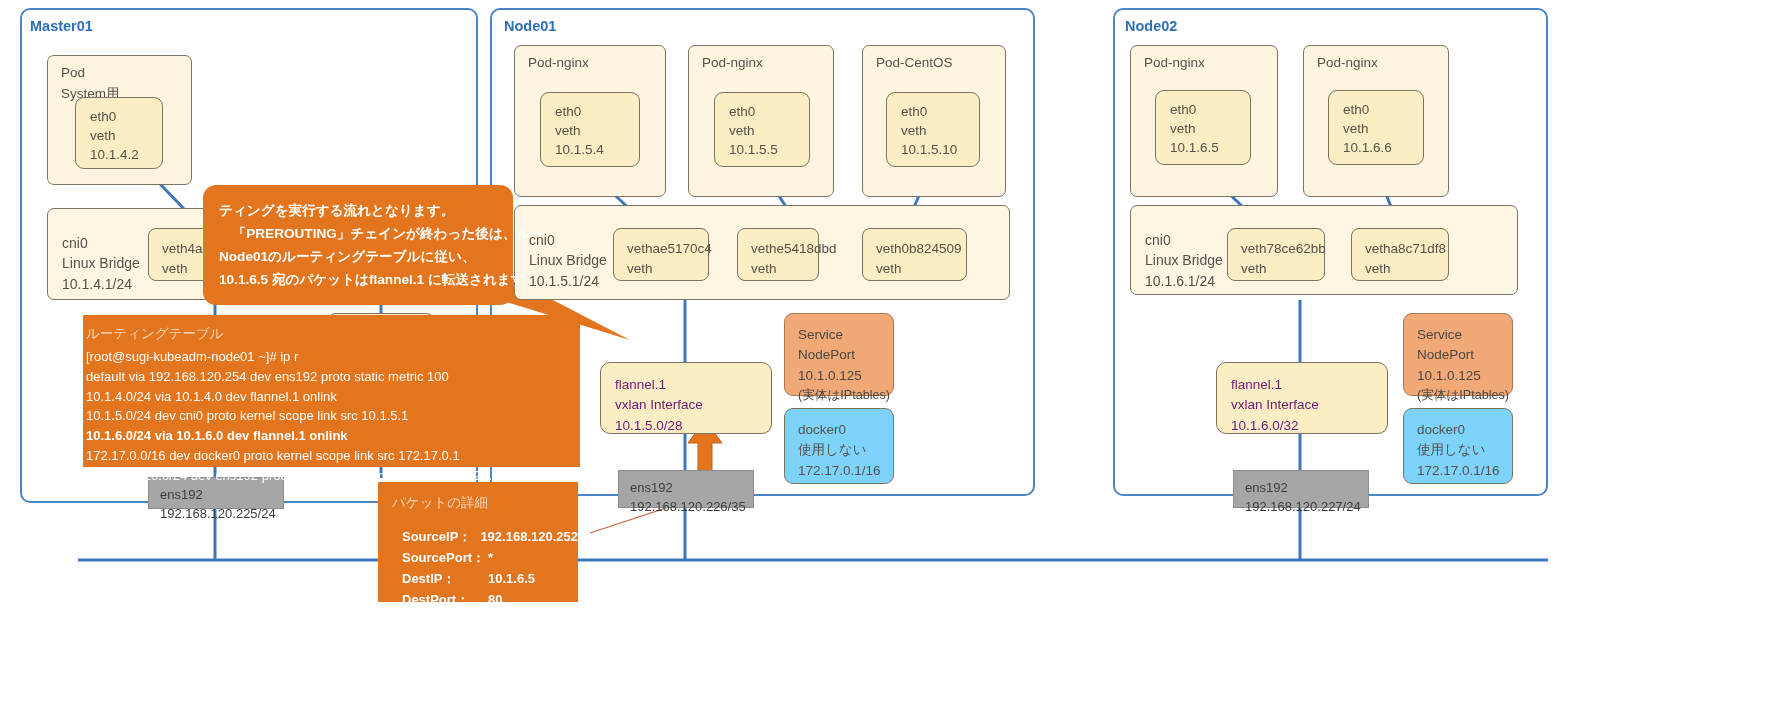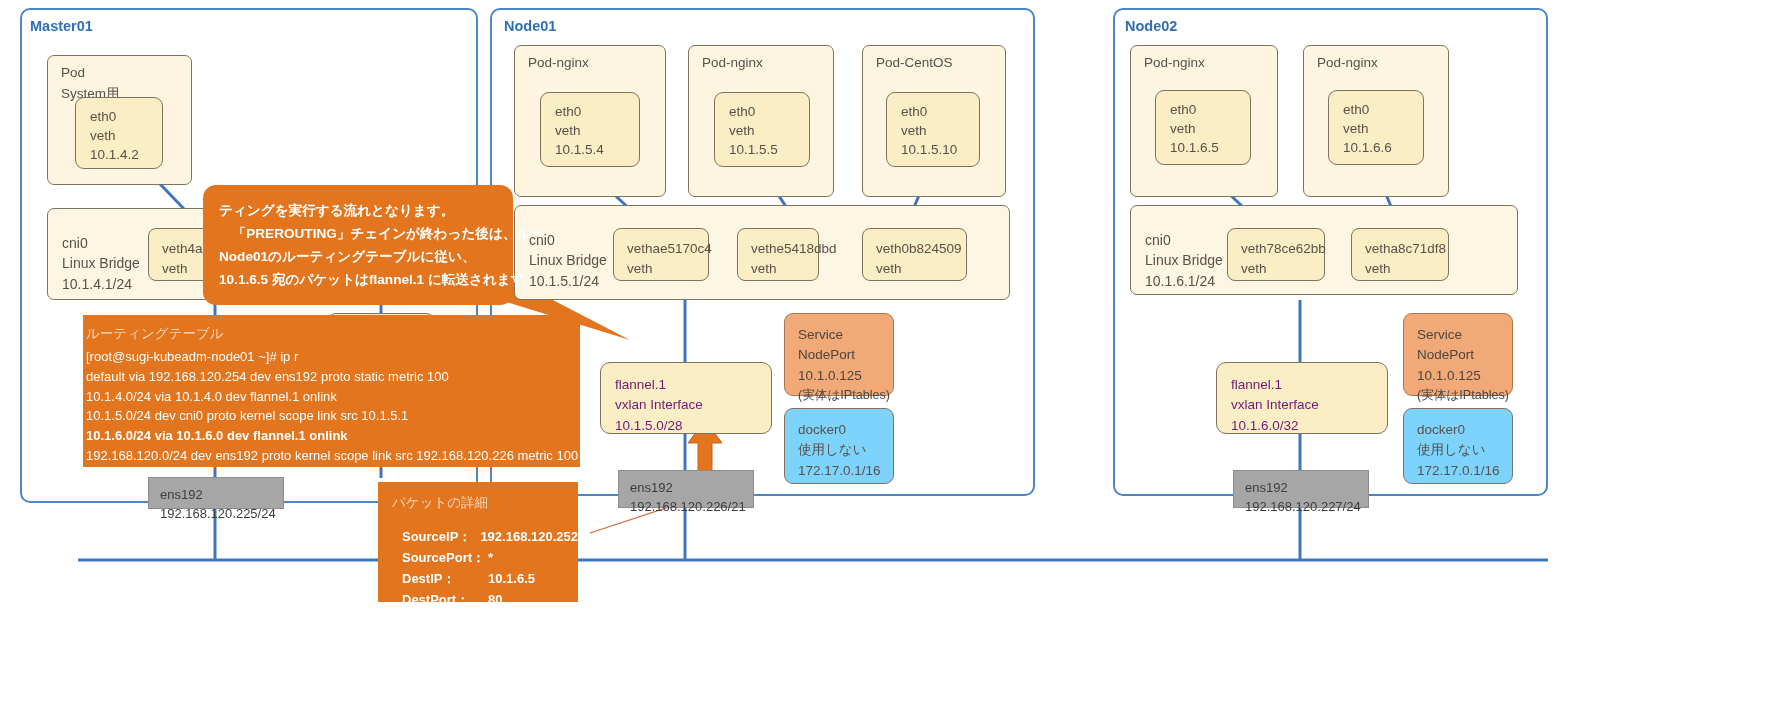--- a/index.html
+++ b/index.html
@@ -357,21 +357,21 @@
   </div>
 
   <div class="docker0" style="left:784px; top:408px; width:110px; height:76px; z-index:6;">
     <span>docker0</span>
     <span>使用しない</span>
     <span>172.17.0.1/16</span>
   </div>
 
   <div class="nic" style="left:618px; top:470px; width:136px; height:38px; z-index:10;">
     <span>ens192</span>
-    <span>192.168.120.226/21</span>
+    <span>192.168.120.226/35</span>
   </div>
 
   <div class="node-box" style="left:1113px; top:8px; width:435px; height:488px;"></div>
   <div class="node-title" style="left:1125px; top:18px;">Node02</div>
 
   <div class="pod" style="left:1130px; top:45px; width:148px; height:152px; z-index:5;">
     <div class="pod-label">Pod-nginx</div>
   </div>
   <div class="iface" style="left:1155px; top:90px; width:96px; height:75px; z-index:6;">
     <span>eth0</span>
@@ -435,20 +435,21 @@
     <span>10.1.6.5 宛のパケットはflannel.1 に転送されます</span>
   </div>
 
   <div class="rt-box" style="left:83px; top:315px; width:497px; height:152px;">
     <div class="rt-title">ルーティングテーブル</div>
     <span class="rt-line">[root@sugi-kubeadm-node01 ~]# ip r</span>
     <span class="rt-line">default via 192.168.120.254 dev ens192 proto static metric 100</span>
     <span class="rt-line">10.1.4.0/24 via 10.1.4.0 dev flannel.1 onlink</span>
     <span class="rt-line">10.1.5.0/24 dev cni0 proto kernel scope link src 10.1.5.1</span>
     <span class="rt-line hl">10.1.6.0/24 via 10.1.6.0 dev flannel.1 onlink</span>
+    <span class="rt-line">172.17.0.0/16 dev docker0 proto kernel scope link src 172.17.0.1</span>
     <span class="rt-line">192.168.120.0/24 dev ens192 proto kernel scope link src 192.168.120.226 metric 100</span>
   </div>
 
   <div class="pkt-box" style="left:378px; top:482px; width:200px; height:120px;">
     <div class="pkt-title">パケットの詳細</div>
     <div class="pkt-row">
       <span class="pkt-key">SourceIP：</span>
       <span class="pkt-val">192.168.120.252</span>
     </div>
     <div class="pkt-row">

